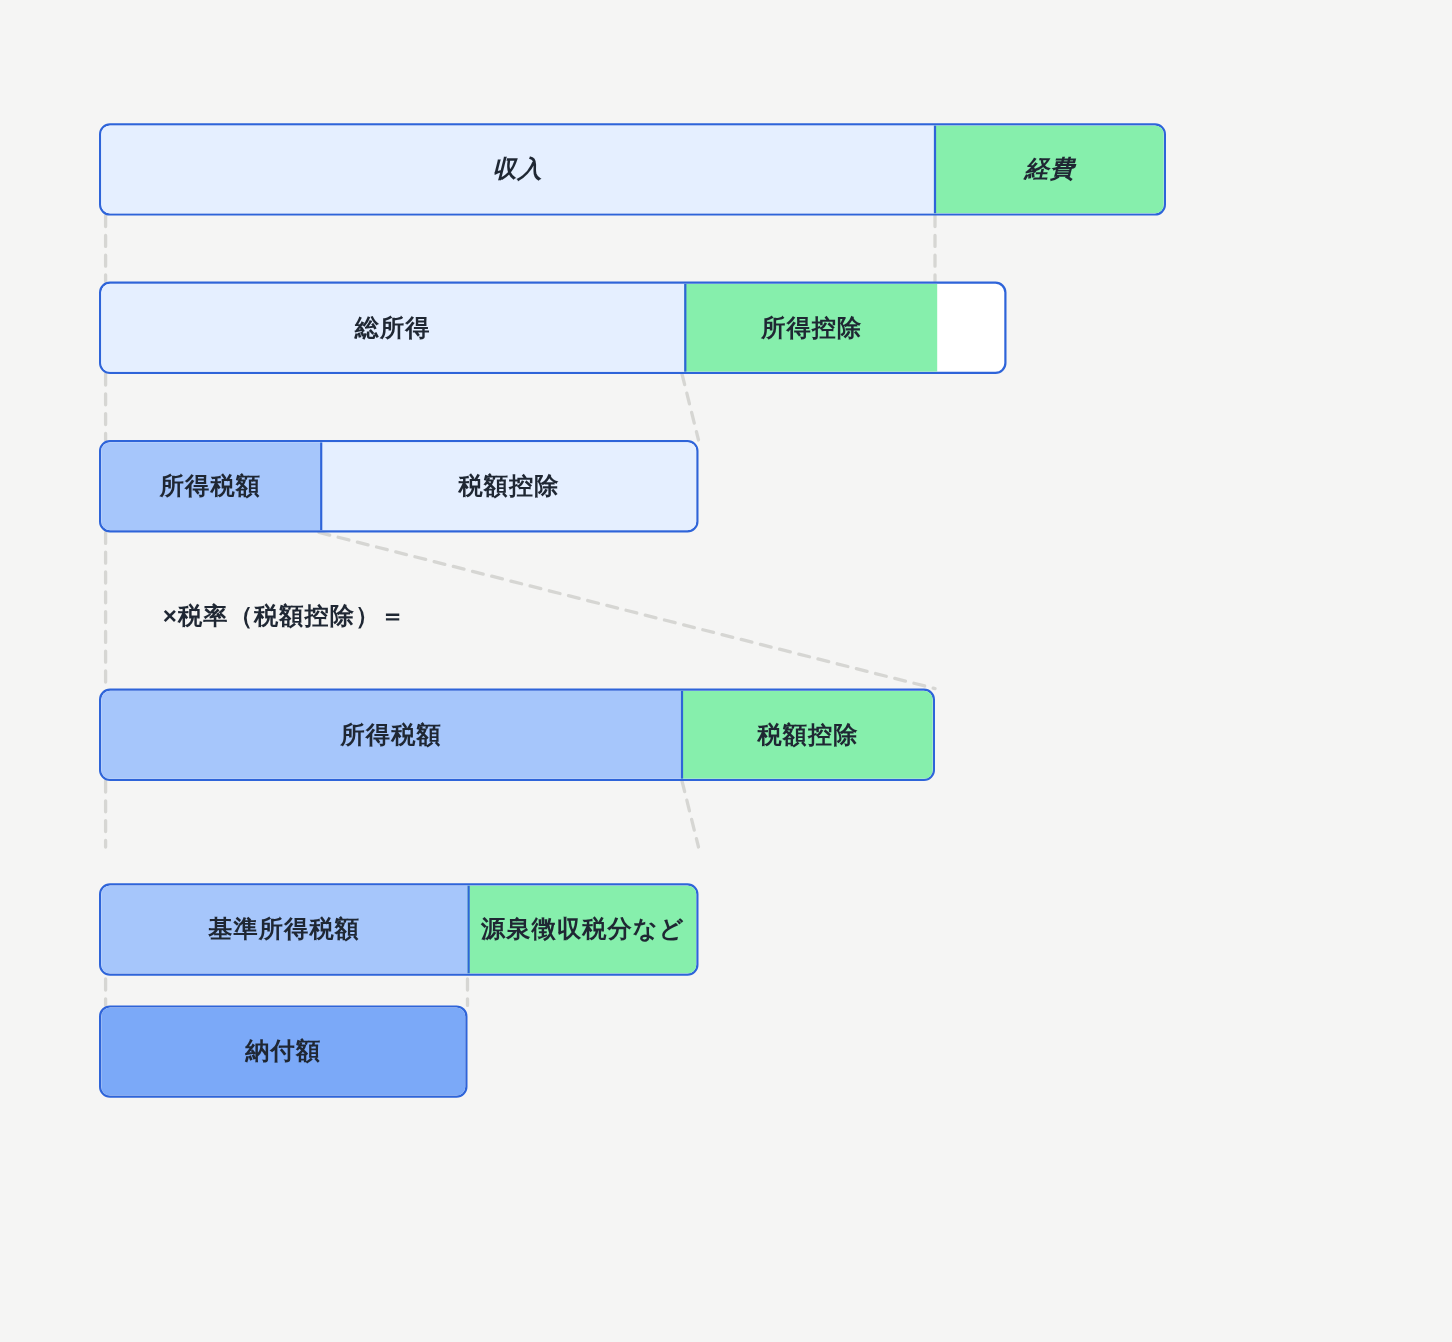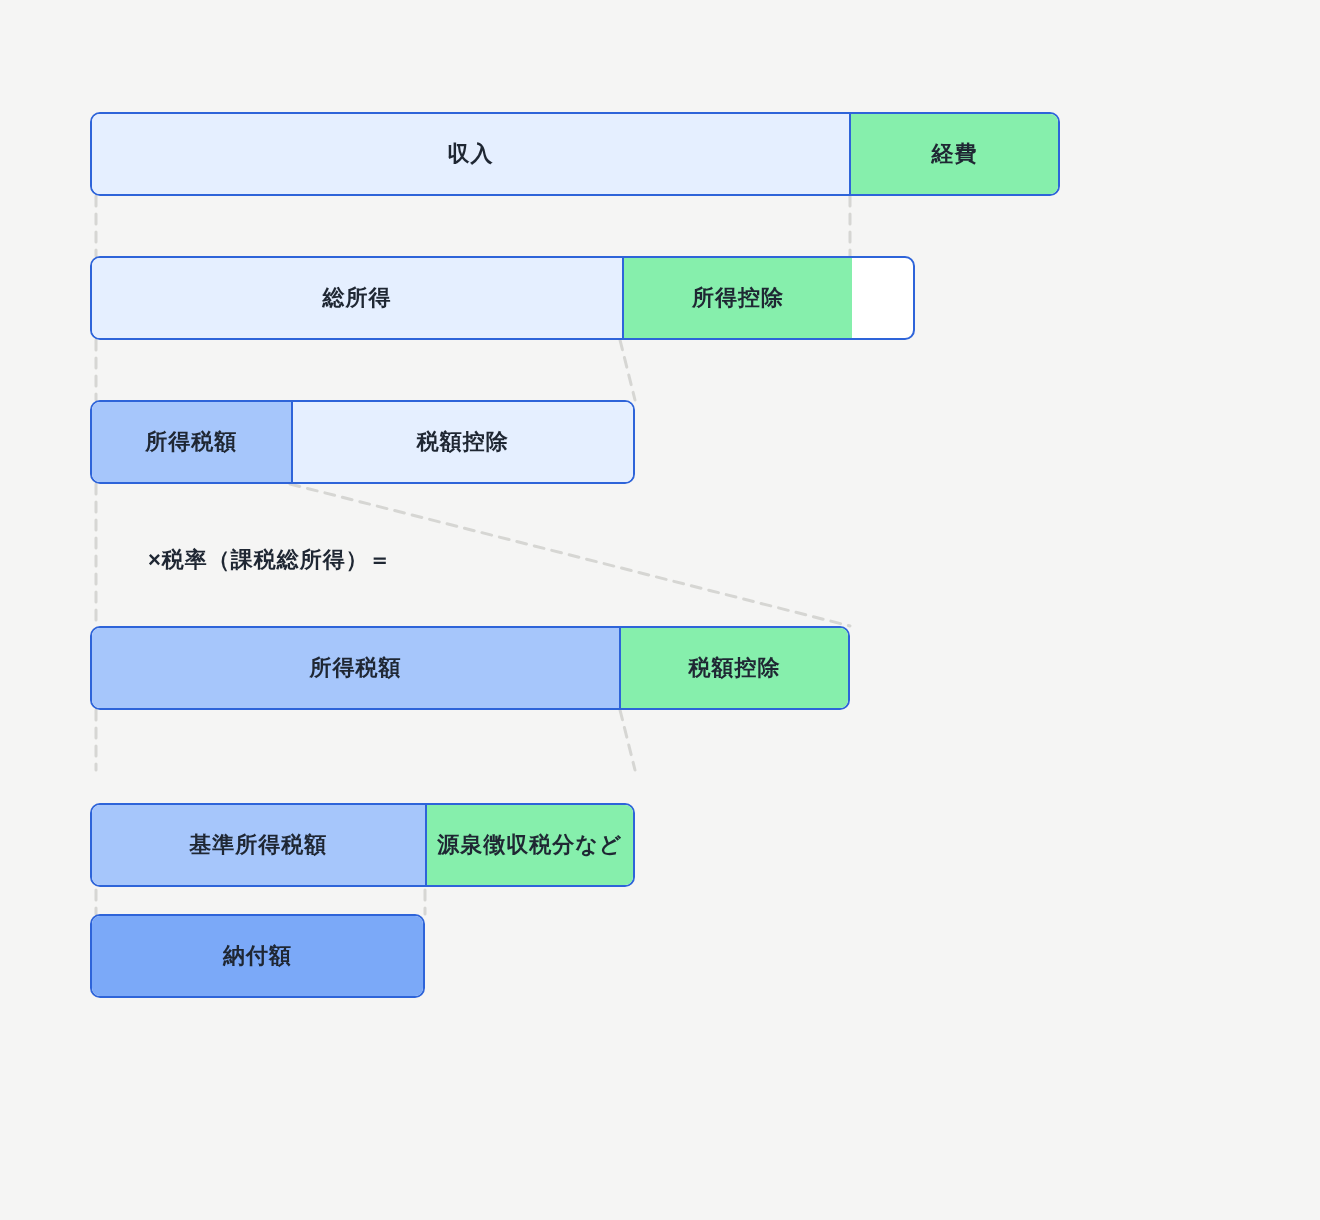--- a/index.html
+++ b/index.html
@@ -63,21 +63,21 @@
       <line x1="850" y1="196" x2="850" y2="256" stroke="#d6d6d3" stroke-width="3" stroke-dasharray="10,8" stroke-linecap="round"></line>
       <line x1="96" y1="340" x2="96" y2="400" stroke="#d6d6d3" stroke-width="3" stroke-dasharray="10,8" stroke-linecap="round"></line>
       <line x1="620" y1="340" x2="635" y2="400" stroke="#d6d6d3" stroke-width="3" stroke-dasharray="10,8" stroke-linecap="round"></line>
       <line x1="96" y1="484" x2="96" y2="626" stroke="#d6d6d3" stroke-width="3" stroke-dasharray="10,8" stroke-linecap="round"></line>
       <line x1="290" y1="484" x2="850" y2="626" stroke="#d6d6d3" stroke-width="3" stroke-dasharray="10,8" stroke-linecap="round"></line>
       <line x1="96" y1="710" x2="96" y2="770" stroke="#d6d6d3" stroke-width="3" stroke-dasharray="10,8" stroke-linecap="round"></line>
       <line x1="620" y1="710" x2="635" y2="770" stroke="#d6d6d3" stroke-width="3" stroke-dasharray="10,8" stroke-linecap="round"></line>
       <line x1="96" y1="854" x2="96" y2="914" stroke="#d6d6d3" stroke-width="3" stroke-dasharray="10,8" stroke-linecap="round"></line>
       <line x1="425" y1="854" x2="425" y2="914" stroke="#d6d6d3" stroke-width="3" stroke-dasharray="10,8" stroke-linecap="round"></line>
     </svg>
-<div class="row" style="top: 112px; width: 970px;">
+<div class="row" style="top: 112px; width: 970px; font-style: italic;">
       <div class="cell fill-light" style="width: 760px;">収入</div>
       <div class="cell fill-white" style="width: 210px;">経費</div>
     </div>
     <div class="row" style="top: 256px; width: 825px;">
       <div class="cell fill-light" style="width: 530px;">総所得</div>
       <div class="cell fill-white" style="width: 230px;">所得控除</div>
     </div>
     <div class="row" style="top: 400px; width: 545px;">
       <div class="cell fill-mid" style="width: 200px;">所得税額</div>
       <div class="cell fill-light" style="width: 345px;">税額控除</div>
@@ -86,14 +86,14 @@
       <div class="cell fill-mid" style="width: 530px;">所得税額</div>
       <div class="cell fill-white" style="width: 230px;">税額控除</div>
     </div>
     <div class="row" style="top: 803px; width: 545px;">
       <div class="cell fill-mid" style="width: 335px;">基準所得税額</div>
       <div class="cell fill-white" style="width: 210px;">源泉徴収税分など</div>
     </div>
     <div class="row" style="top: 914px; width: 335px;">
       <div class="cell fill-strong" style="width: 335px;">納付額</div>
     </div>
-    <div class="annot" style="left: 148px; top: 545px;">×税率（課税総所得）＝</div>
+    <div class="annot" style="left: 148px; top: 545px;">×税率（税額控除）＝</div>
   </div>
 
 </body></html>

